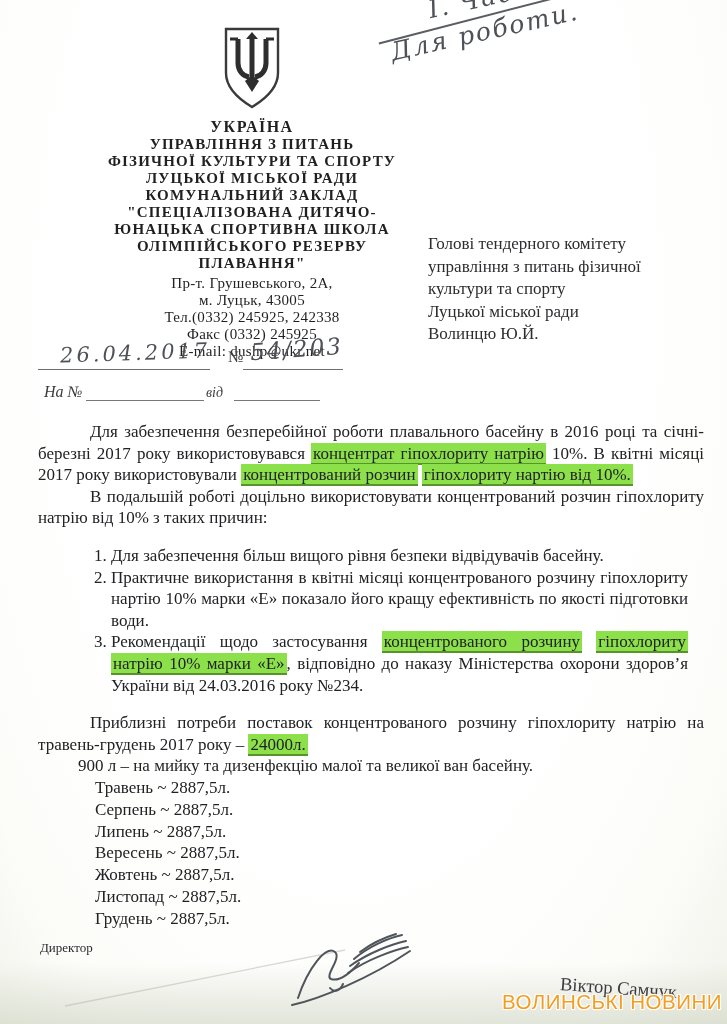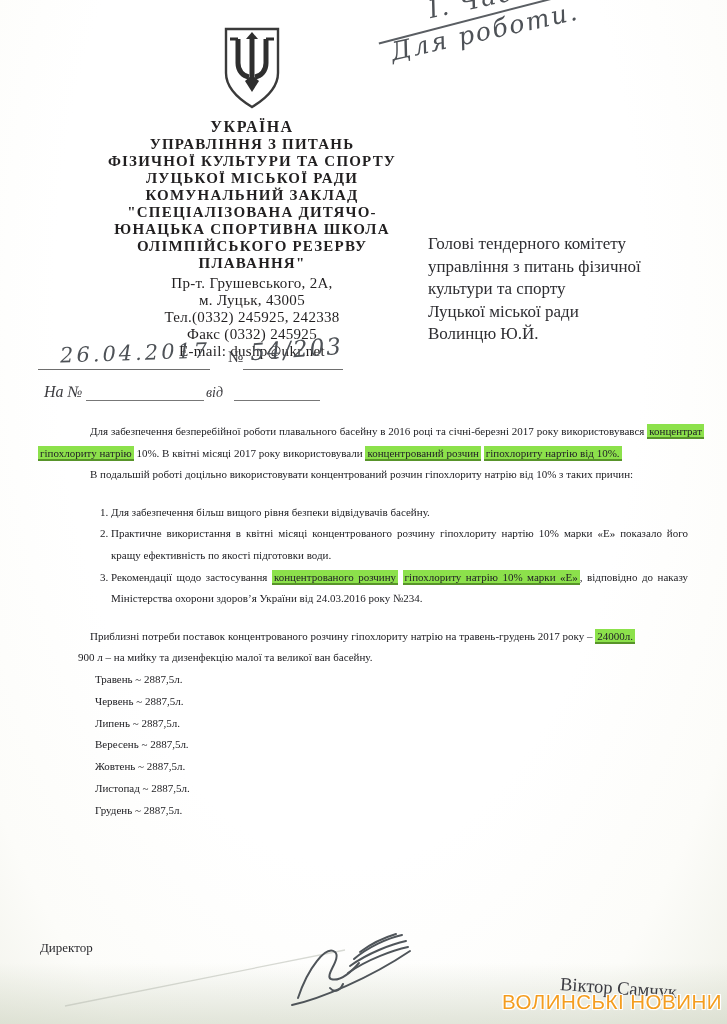--- a/index.html
+++ b/index.html
@@ -36,21 +36,21 @@
   .u-no     { left:243px; top:369px; width:100px; border-bottom:1.5px solid #6e6e6e; }
   .na-label { left:44px;  top:383px; font-style:italic; font-size:16px; color:#3c3c40; }
   .u-na     { left:86px;  top:400px; width:118px; border-bottom:1px solid #777; }
   .vid-label{ left:206px; top:385px; font-style:italic; font-size:14px; color:#3c3c40; }
   .u-vid    { left:234px; top:400px; width:86px; border-bottom:1px solid #777; }
 
   
   .recipient { left:428px; top:233px; width:280px; font-size:17px; line-height:22.5px; color:#2d2d31; }
 
   
-  .bodytext { left:38px; top:421px; width:666px; font-size:11px; line-height:21.6px;
+  .bodytext { left:38px; top:421px; width:666px; font-size:17px; line-height:21.6px;
               text-align:justify; color:#222226; }
   .bodytext p { margin:0; }
   .indent { text-indent:52px; }
   mark.hl { background:#8ce14b; color:inherit; padding:1px 2px 0 2px;
             border-bottom:2px solid rgba(45,86,16,.55); box-decoration-break:clone; }
   ol.reasons { margin:16px; padding-left:57px; }
   ol.reasons li { text-align:justify; }
   .l900 { margin-left:40px !important; }
   .months { margin-left:57px !important; }
   .months div { line-height:21.8px; }
@@ -132,21 +132,21 @@
     <p class="indent">В подальшій роботі доцільно використовувати концентрований розчин гіпохлориту натрію від 10% з таких причин:</p>
     <ol class="reasons">
       <li>Для забезпечення більш вищого рівня безпеки відвідувачів басейну.</li>
       <li>Практичне використання в квітні місяці концентрованого розчину гіпохлориту нартію 10% марки «Е» показало його кращу ефективність по якості підготовки води.</li>
       <li><span>Рекомендації щодо застосування </span><mark class="hl">концентрованого розчину</mark><span> </span><mark class="hl">гіпохлориту натрію 10% марки «Е»</mark><span>, відповідно до наказу Міністерства охорони здоров’я України від 24.03.2016 року №234.</span></li>
     </ol>
     <p class="indent"><span>Приблизні потреби поставок концентрованого розчину гіпохлориту натрію на травень-грудень 2017 року – </span><mark class="hl">24000л.</mark></p>
     <p class="l900">900 л – на мийку та дизенфекцію малої та великої ван басейну.</p>
     <div class="months">
       <div>Травень ~ 2887,5л.</div>
-      <div>Червень ~ 2887,5л.</div>
+      <div>Серпень ~ 2887,5л.</div>
       <div>Липень ~ 2887,5л.</div>
       <div>Вересень ~ 2887,5л.</div>
       <div>Жовтень ~ 2887,5л.</div>
       <div>Листопад ~ 2887,5л.</div>
       <div>Грудень ~ 2887,5л.</div>
     </div>
   </div>
 
   <span class="abs director">Директор</span>
 

